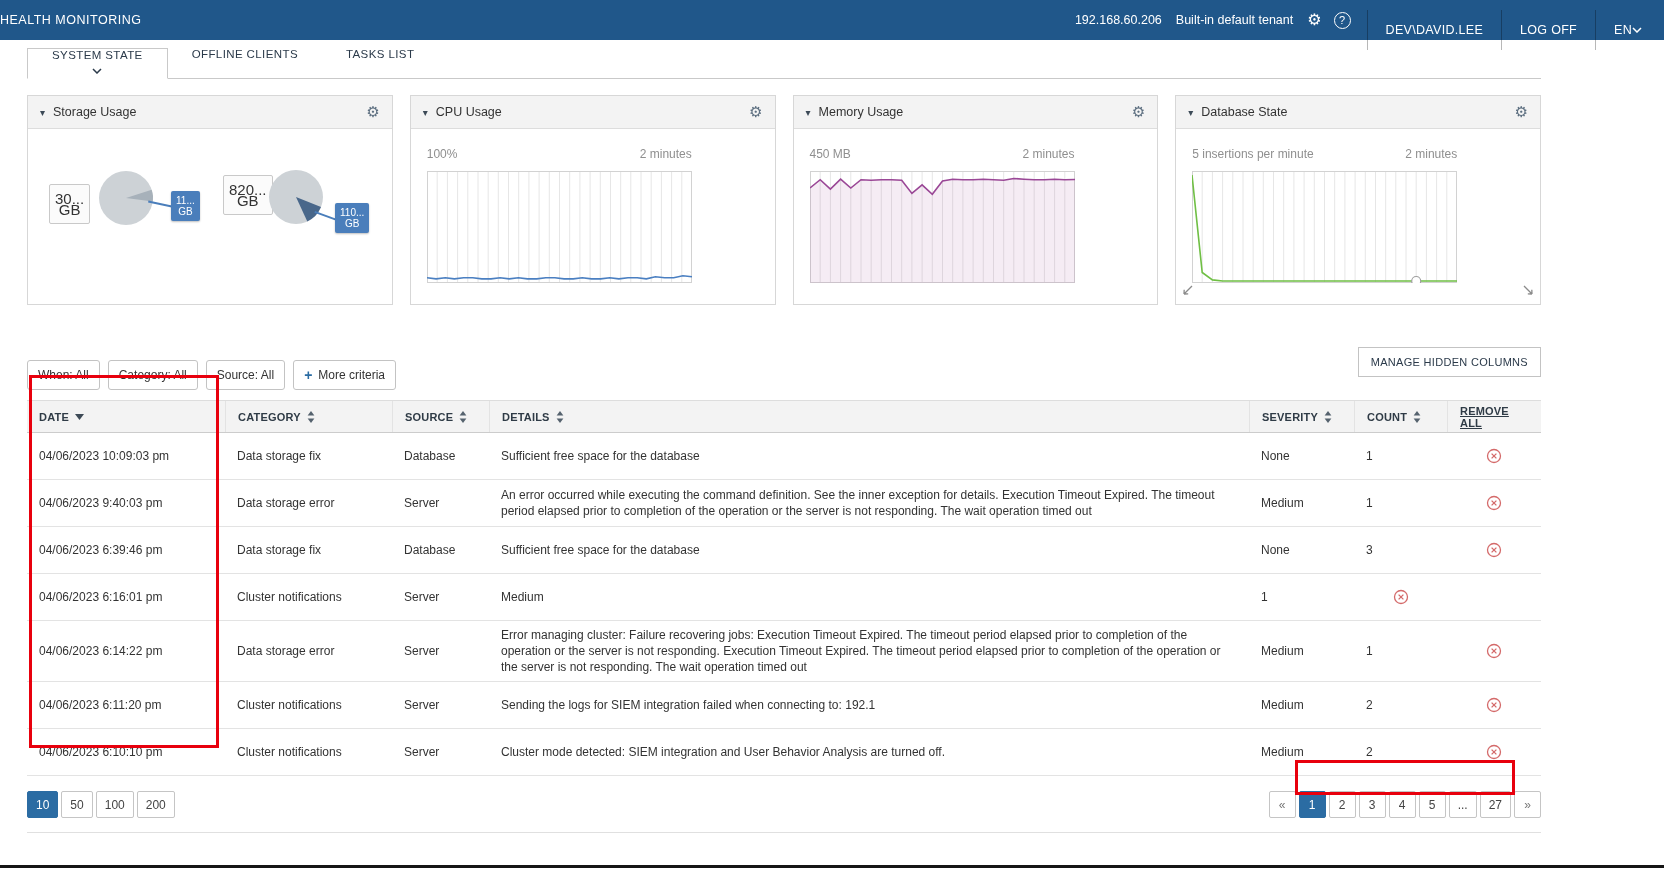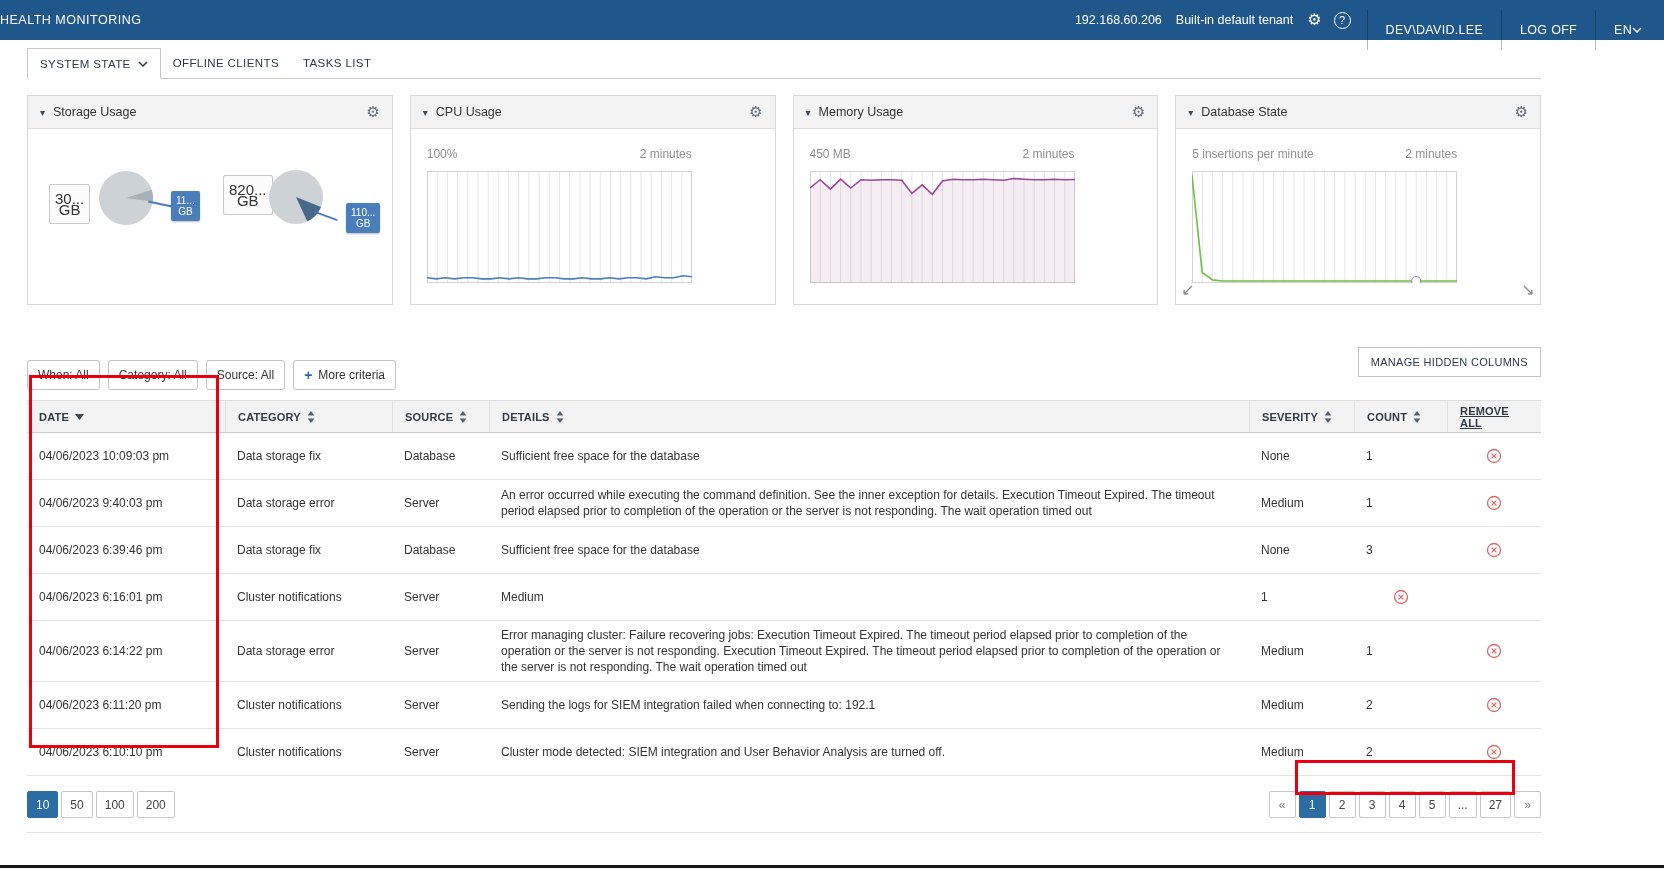--- a/index.html
+++ b/index.html
@@ -13,21 +13,21 @@
   .ip { margin-right:14px; }
   .tenant { margin-right:14px; }
   .top-icon { font-size:16px; line-height:1; margin-right:12px; cursor:pointer; }
   .help-circle { width:17px; height:17px; border:1.5px solid #fff; border-radius:50%; display:flex; align-items:center; justify-content:center; font-size:11px; margin-right:16px; cursor:pointer; }
   .seg { height:100%; display:flex; align-items:center; padding:12px 18px; border-left:1px solid rgba(0,0,0,.28); letter-spacing:.3px;margin-top:20px; }
   .seg.lang { gap:0; padding-right:22px; cursor:pointer; }
   .chev { display:block; }
 
   
   .tabs { margin:8px 0 0 27px; width:1514px; border-bottom:1px solid #c9c9c9; display:flex; height:31px; }
-  .tab { display:flex; align-items:center; gap:7px; padding:0 12px; font-size:11.5px; color:#2b3a4a; letter-spacing:.4px; cursor:pointer; }
+  .tab { display:flex; align-items:center; gap:7px; padding:0 24px; font-size:11.5px; color:#2b3a4a; letter-spacing:.4px; cursor:pointer;flex-direction:column; }
   .tab.active { background:#fff; border:1px solid #c9c9c9; border-bottom:1px solid #fff; margin-bottom:-1px; }
 
   
   .widgets { display:flex; gap:17px; margin:16px 0 0 27px; width:1514px; }
   .card { position:relative; width:366px; height:210px; border:1px solid #d7d7d7; background:#fff; }
   .card-head { height:33px; background:#f3f3f3; border-bottom:1px solid #ddd; display:flex; align-items:center; padding:0 12px; cursor:pointer; }
   .caret { font-size:10px; color:#3c4a57; margin-right:8px; }
   .card-title { font-size:12.5px; color:#333; }
   .gear2 { margin-left:auto; font-size:15px; color:#5d6f80; cursor:pointer; }
   .card-body { position:relative; height:175px; padding:10px 16px; }
@@ -142,21 +142,21 @@
 
         <div class="badge-light" style="left:195px;top:46px">
           <div>820...</div>
           <div>GB</div>
         </div>
         <svg class="pie" style="left:238px;top:38px" width="60" height="60" viewBox="0 0 60 60">
             <circle cx="30" cy="30" r="27" fill="#cdd2d6"></circle>
             <path d="M30 30 L55.0 40.1 A27 27 0 0 1 41.3 54.5 Z" fill="#49678a"></path>
           </svg>
         <div class="leader" style="left:286px;top:86px;width:24px;transform:rotate(20deg)"></div>
-        <div class="badge-blue" style="left:318px;top:74px">
+        <div class="badge-blue" style="left:307px;top:74px">
           <div>110...</div>
           <div>GB</div>
         </div>
       </div>
     </div>
 
     <div class="card">
       <div class="card-head">
         <span class="caret">▾</span>
         <span class="card-title">CPU Usage</span>

